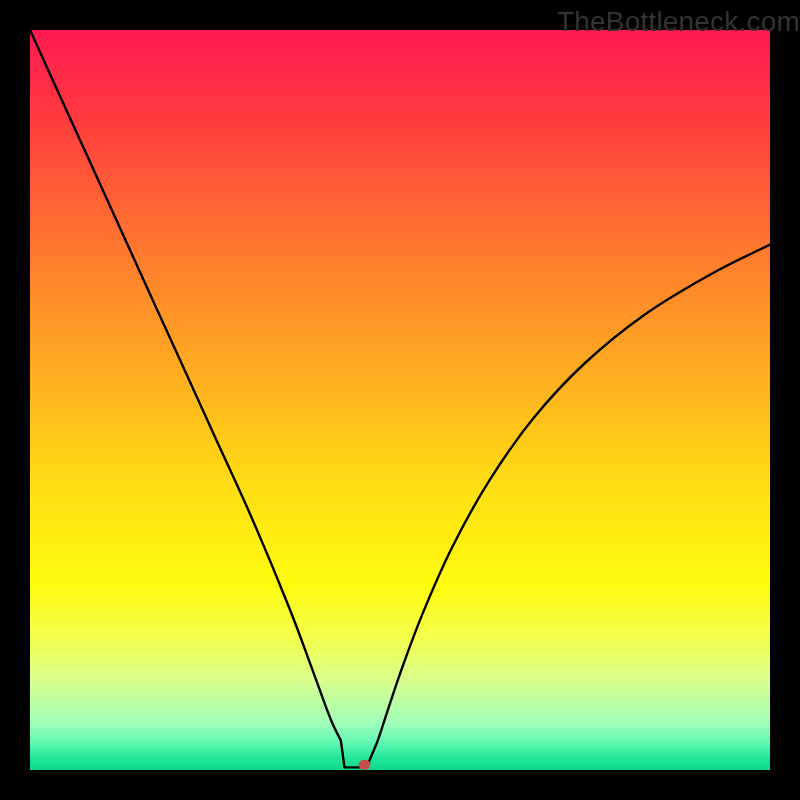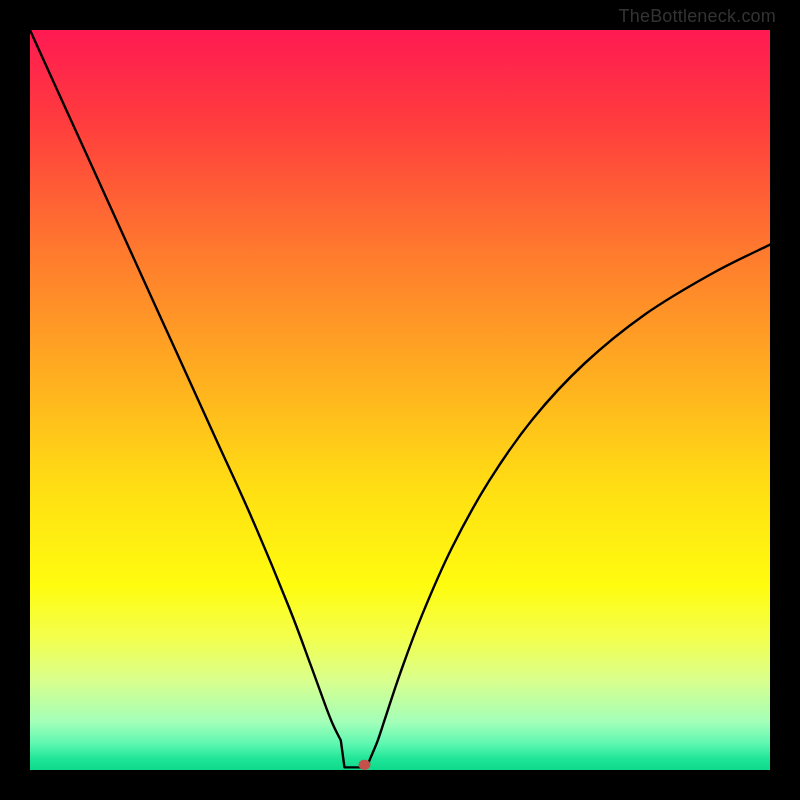--- a/index.html
+++ b/index.html
@@ -35,23 +35,23 @@
   .curve-layer, .marker-layer {
     position: absolute;
     left: 0;
     top: 0;
     width: 100%;
     height: 100%;
   }
   .watermark {
     position: absolute;
     top: 6px;
-    right: 24px;
+    right: 0;
     color: #333;
-    font-size: 18px;
+    font-size: 28px;
     font-weight: 500;
     letter-spacing: 0.2px;
   }
 </style>
 </head>
 <body>
 
 <div class="frame">
   <div class="plot-area">
     <svg class="gradient-layer" viewBox="0 0 740 740" preserveAspectRatio="none">

